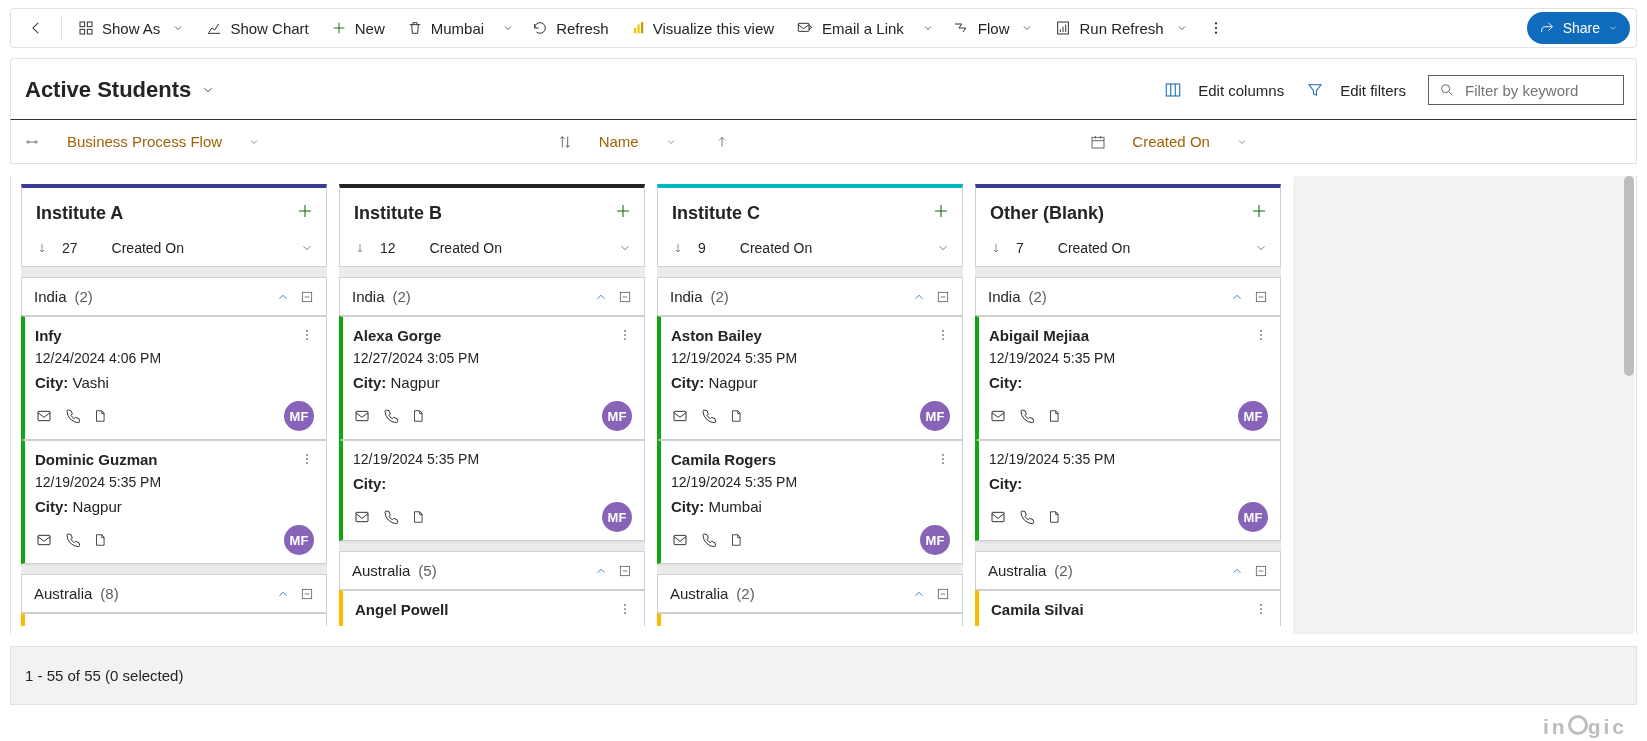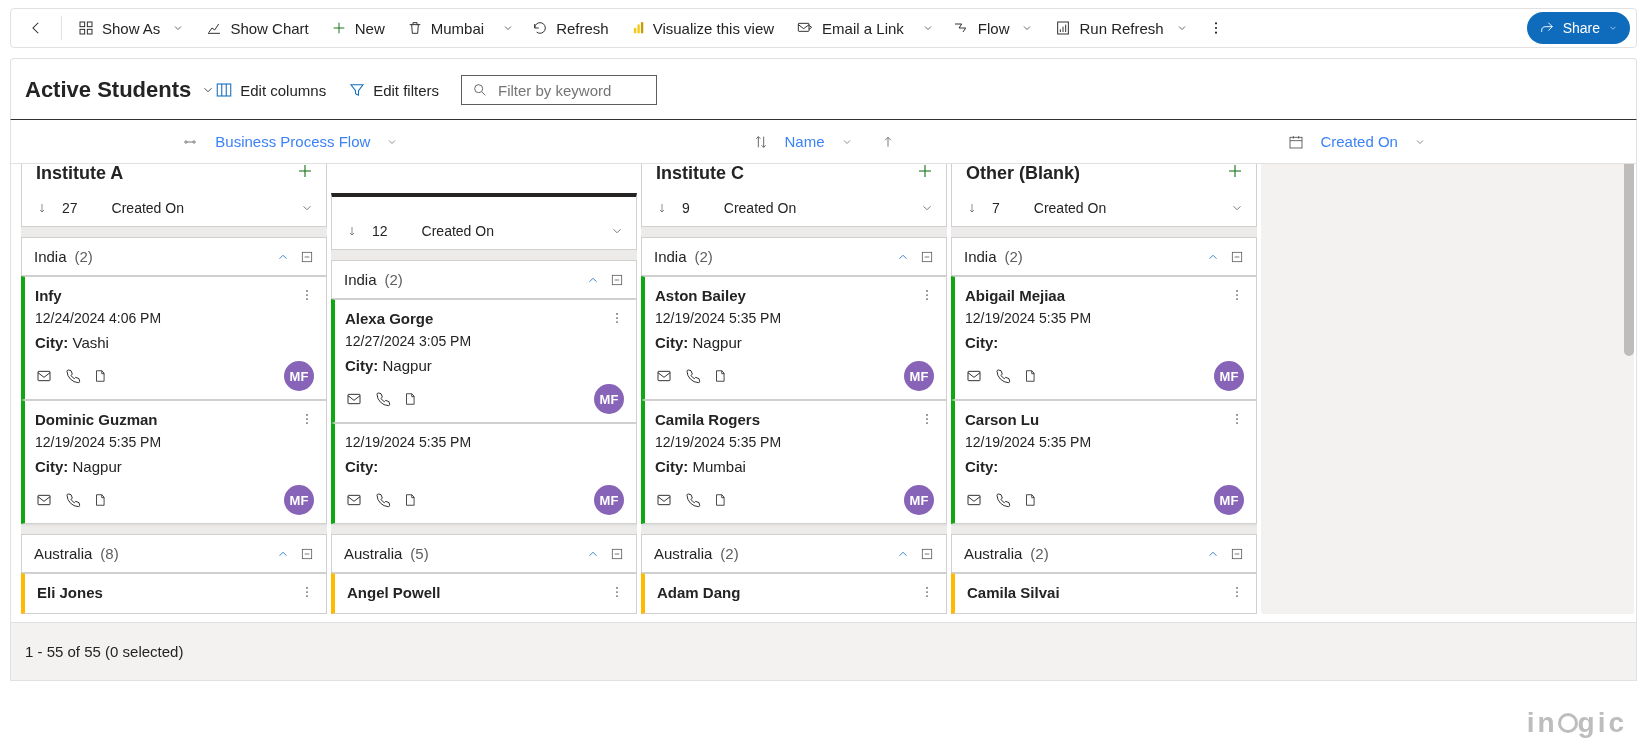--- a/index.html
+++ b/index.html
@@ -18,44 +18,44 @@
   .cmdbtn .chev { margin-left:4px; }
   .icon { display:inline-flex; align-items:center; justify-content:center; }
   .spacer { flex:1; }
   .share-btn {
     display:flex; align-items:center; gap:8px; height:32px; padding:0 12px; border-radius:16px;
     background:#0f6cbd; color:#fff; font-size:14px; cursor:pointer;
   }
 
   
   .viewheader {
-    display:flex; align-items:center; 
+    display:flex; align-items:center; justify-content:space-between;
     margin:0 10px 0 10px; padding:16px 12px 14px 14px; border-bottom:1px solid #323130;
     border-left:1px solid #e1e1e1; border-right:1px solid #e1e1e1; border-top:1px solid #e1e1e1;
     border-top-left-radius:4px; border-top-right-radius:4px;
   }
   .viewtitle { display:flex; align-items:center; gap:10px; font-size:22px; font-weight:600; color:#242424; }
   .viewtools { display:flex; align-items:center; gap:22px; }
-  .linklike { display:flex; align-items:center; gap:7px; color:#242424; font-size:15px; cursor:pointer; }
+  .linklike { display:flex; align-items:center; gap:16px; color:#242424; font-size:15px; cursor:pointer; }
   .filterbox { display:flex; align-items:center; gap:10px; border:1px solid #605e5c; height:30px; width:196px; padding:0 10px; }
   .filterbox input { border:none; outline:none; font-size:15px; width:100%; color:#605e5c; background:transparent; }
 
   
   .sortrow {
     display:flex; align-items:center; height:44px; padding:0 12px;
     margin:0 10px; border-left:1px solid #e1e1e1; border-right:1px solid #e1e1e1;
     border-bottom:1px solid #e1e1e1;
   }
-  .sortrow .col { flex:1; display:flex; align-items:center; justify-content:center; gap:16px; color:#3b82f6; font-size:15px; }
+  .sortrow .col { flex:1; display:flex; align-items:center; gap:26px; color:#a16207; font-size:15px; }
 
   
   .board {
-    display:flex; gap:4px; padding:8px 10px; margin:0 10px;
+    display:flex; gap:12px; padding:8px 10px; margin:12px 10px;
     height:458px; overflow:hidden; background:#fff;
-    border-left:1px solid #e1e1e1; border-right:1px solid #e1e1e1;align-items:flex-end;
+    border-left:1px solid #e1e1e1; border-right:1px solid #e1e1e1;
   }
   .lane { width:306px; min-width:306px; display:flex; flex-direction:column; }
   .restarea { flex:1; background:#f3f2f1; border-radius:2px; margin-top:-8px; margin-right:-8px; height:calc(100% + 16px); position:relative;}
   .restarea .vscroll { position:absolute; right:0; top:0; width:10px; height:200px; background:#8a8886; opacity:.5; border-radius:5px; }
 
   .lanehdr {
     border-top:4px solid var(--accent,#3b3a94);
     background:#fff; border:1px solid #d0d0d0; border-top:4px solid var(--accent);
     padding:12px 12px 10px 14px;
   }
@@ -91,21 +91,21 @@
   .avatar { width:30px; height:30px; border-radius:50%; background:#8764b8; color:#fff; display:flex; align-items:center; justify-content:center; font-size:13px; font-weight:600; }
 
   .card.mini { padding:10px 12px; border-left:4px solid #ffb900; }
 
   
   .statusbar {
     margin:0 10px; padding:20px 14px; background:#f3f2f1; border:1px solid #e1e1e1;
     font-size:15px; color:#242424;
   }
 
-  .logo { position:absolute; right:20px; bottom:2px; font-size:28px; letter-spacing:3px; color:#bdbdbd; font-weight:600; }
+  .logo { position:absolute; right:20px; bottom:2px; font-size:21px; letter-spacing:3px; color:#bdbdbd; font-weight:600; }
   .logo .o { display:inline-block; width:20px; height:20px; border:3px solid #bdbdbd; border-radius:50%; position:relative; top:1px; }
 
   
   svg { stroke:#242424; stroke-width:1.4; fill:none; }
   .share-btn svg, .plus svg { stroke:#fff; }
   .blue svg { stroke:#0f6cbd; }
   .gray svg { stroke:#605e5c; }
   .green { color:#0b6a0b; }
 </style>
 </head>
@@ -487,20 +487,28 @@
                 <circle cx="12" cy="5" r="1.5"></circle>
                 <circle cx="12" cy="12" r="1.5"></circle>
                 <circle cx="12" cy="19" r="1.5"></circle>
               </svg></span>
         </div>
         </div>
       </div>
     </div>
     <div class="lane" style="--accent: #252423;">
       <div class="lanehdr">
+    <div class="titlerow">
+      <h3>Institute B</h3>
+      <span class="plus">
+        <svg width="18" height="18" viewBox="0 0 24 24" style="stroke:#0b6a0b">
+              <path d="M12 4v16M4 12h16"></path>
+            </svg>
+      </span>
+    </div>
     <div class="countrow">
       <span class="icon">
             <svg width="12" height="14" viewBox="0 0 24 24" style="stroke:#605e5c">
               <path d="M12 4v16M12 20l-4-4M12 20l4-4"></path>
             </svg>
           </span>
       <span style="color:#242424;font-weight:400">12</span>
       <span style="margin-left:20px;color:#242424">Created On</span>
       <span class="icon chev">
             <svg width="14" height="14" viewBox="0 0 24 24" style="stroke:#605e5c">
@@ -842,28 +850,20 @@
                 <svg width="14" height="16" viewBox="0 0 24 24">
                   <path d="M6 3h9l4 4v14H6z"></path>
                   <path d="M15 3v5h4"></path>
                 </svg>
               </span>
           </div>
           <div class="avatar">MF</div>
         </div>
         </div>
         <div class="card" style="--side: #10a810;">
-        <div class="titlerow">
-          <span class="name">Carson Lu</span>
-          <span class="dots"><svg width="14" height="16" viewBox="0 0 24 24" style="fill:#605e5c;stroke:none">
-                <circle cx="12" cy="5" r="1.5"></circle>
-                <circle cx="12" cy="12" r="1.5"></circle>
-                <circle cx="12" cy="19" r="1.5"></circle>
-              </svg></span>
-        </div>
         <div class="date">12/19/2024 5:35 PM</div>
         <div class="city">
           <span class="lbl">City:</span>
           <span></span>
         </div>
         <div class="footer">
           <div class="iconrow">
             <span class="icon">
                 <svg width="18" height="16" viewBox="0 0 24 24">
                   <rect x="3" y="5" width="18" height="14" rx="1"></rect>

